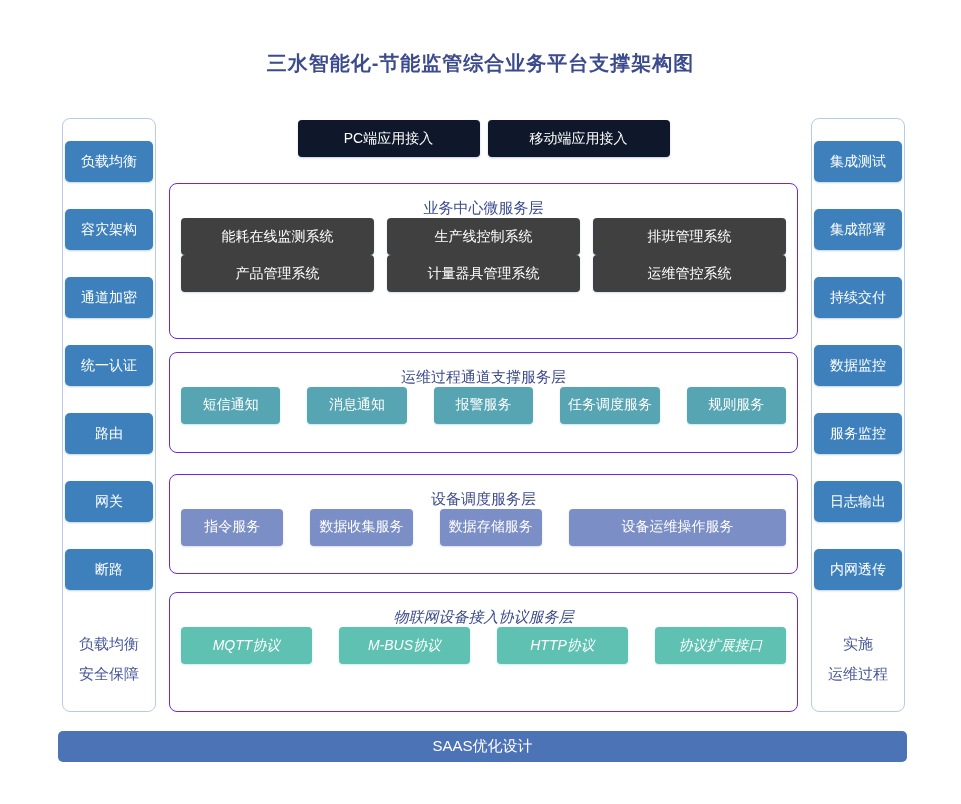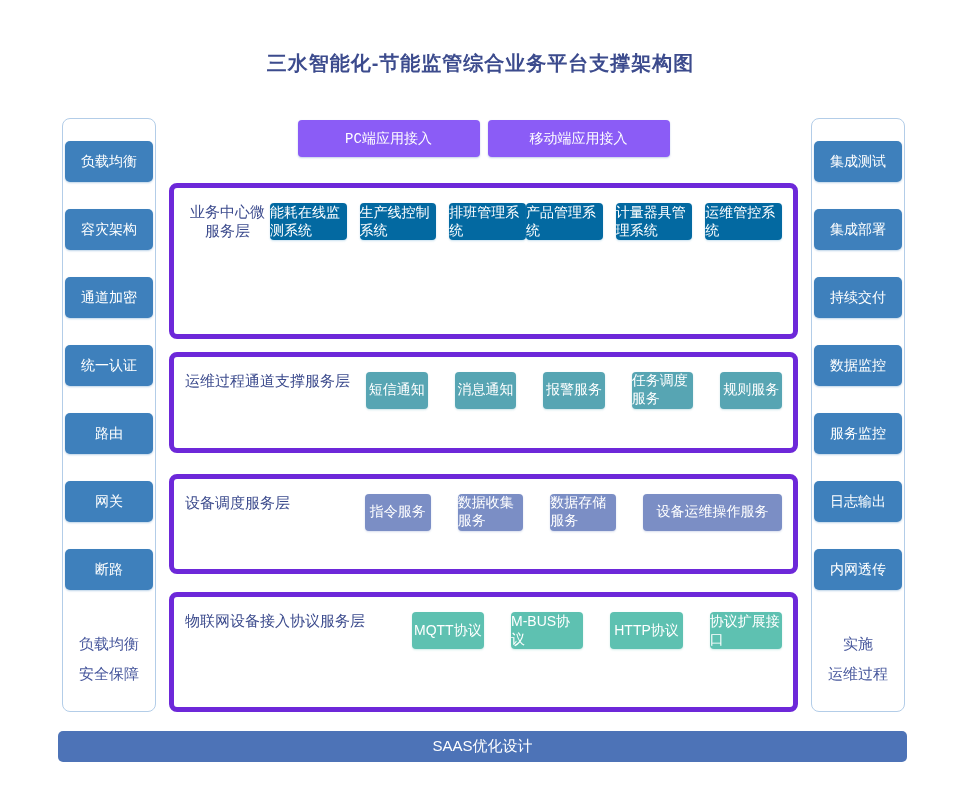--- a/index.html
+++ b/index.html
@@ -32,49 +32,48 @@
   .side-caption {
     margin-top:12px; text-align:center;
     color:#47579c; font-size:15px; line-height:2.0;
   }
   .center-col { flex:1; display:flex; flex-direction:column; }
   .access-row {
     display:flex; justify-content:center; gap:8px;
     margin-top:2px; margin-bottom:26px;
   }
   .access-btn {
-    width:182px; height:37px; background:#8b5cf6; border-radius:4px;
+    width:182px; height:37px; background:#0f172a; border-radius:4px;
     color:#ffffff; font-size:14px;
     display:flex; align-items:center; justify-content:center;
     box-shadow:0 1px 2px rgba(77,115,183,0.35);
-    font-family:Liberation Mono, monospace;
   }
   .section {
-    box-sizing:border-box; border:5px solid #6d28d9; border-radius:8px;
+    box-sizing:border-box; border:1px solid #6d28d9; border-radius:8px;
     background:#ffffff; padding:15px 11px;
-    display:flex; justify-content:space-between;
+    display:flex; flex-direction:column; justify-content:flex-start;
   }
   .section-business { height:162px; margin-bottom:13px; }
   .section-channel  { height:104px; margin-bottom:21px; }
   .section-device   { height:104px; margin-bottom:18px; }
-  .section-protocol { height:124px; }
+  .section-protocol { height:124px;font-style:italic; }
   .section-title {
     text-align:center; color:#3c4b8d; font-size:15px; font-weight:500;
   }
   .grid3 {
     display:grid; grid-template-columns:repeat(3,1fr);
     gap:11px 13px;
   }
   .row-flex { display:flex; gap:27px; }
   .box {
     height:37px; border-radius:4px; color:#ffffff; font-size:14px;
     display:flex; align-items:center; justify-content:center;
     flex:1;
   }
-  .box-business { background:#0369a1; box-shadow:0 1px 2px rgba(79,155,202,0.3); }
+  .box-business { background:#404040; box-shadow:0 1px 2px rgba(79,155,202,0.3); }
   .box-channel  { background:#57a5b3; box-shadow:0 1px 2px rgba(87,165,179,0.3); }
   .box-device   { background:#7b8ec5; box-shadow:0 1px 2px rgba(123,142,197,0.3); }
   .box-protocol { background:#5ec1b1; box-shadow:0 1px 2px rgba(94,193,177,0.3); }
   .box-wide { flex:2.12; }
   .footer-bar {
     position:absolute; left:58px; top:731px; width:849px; height:31px;
     background:#4d73b7; border-radius:5px;
     color:#ffffff; font-size:15px;
     display:flex; align-items:center; justify-content:center;
   }

